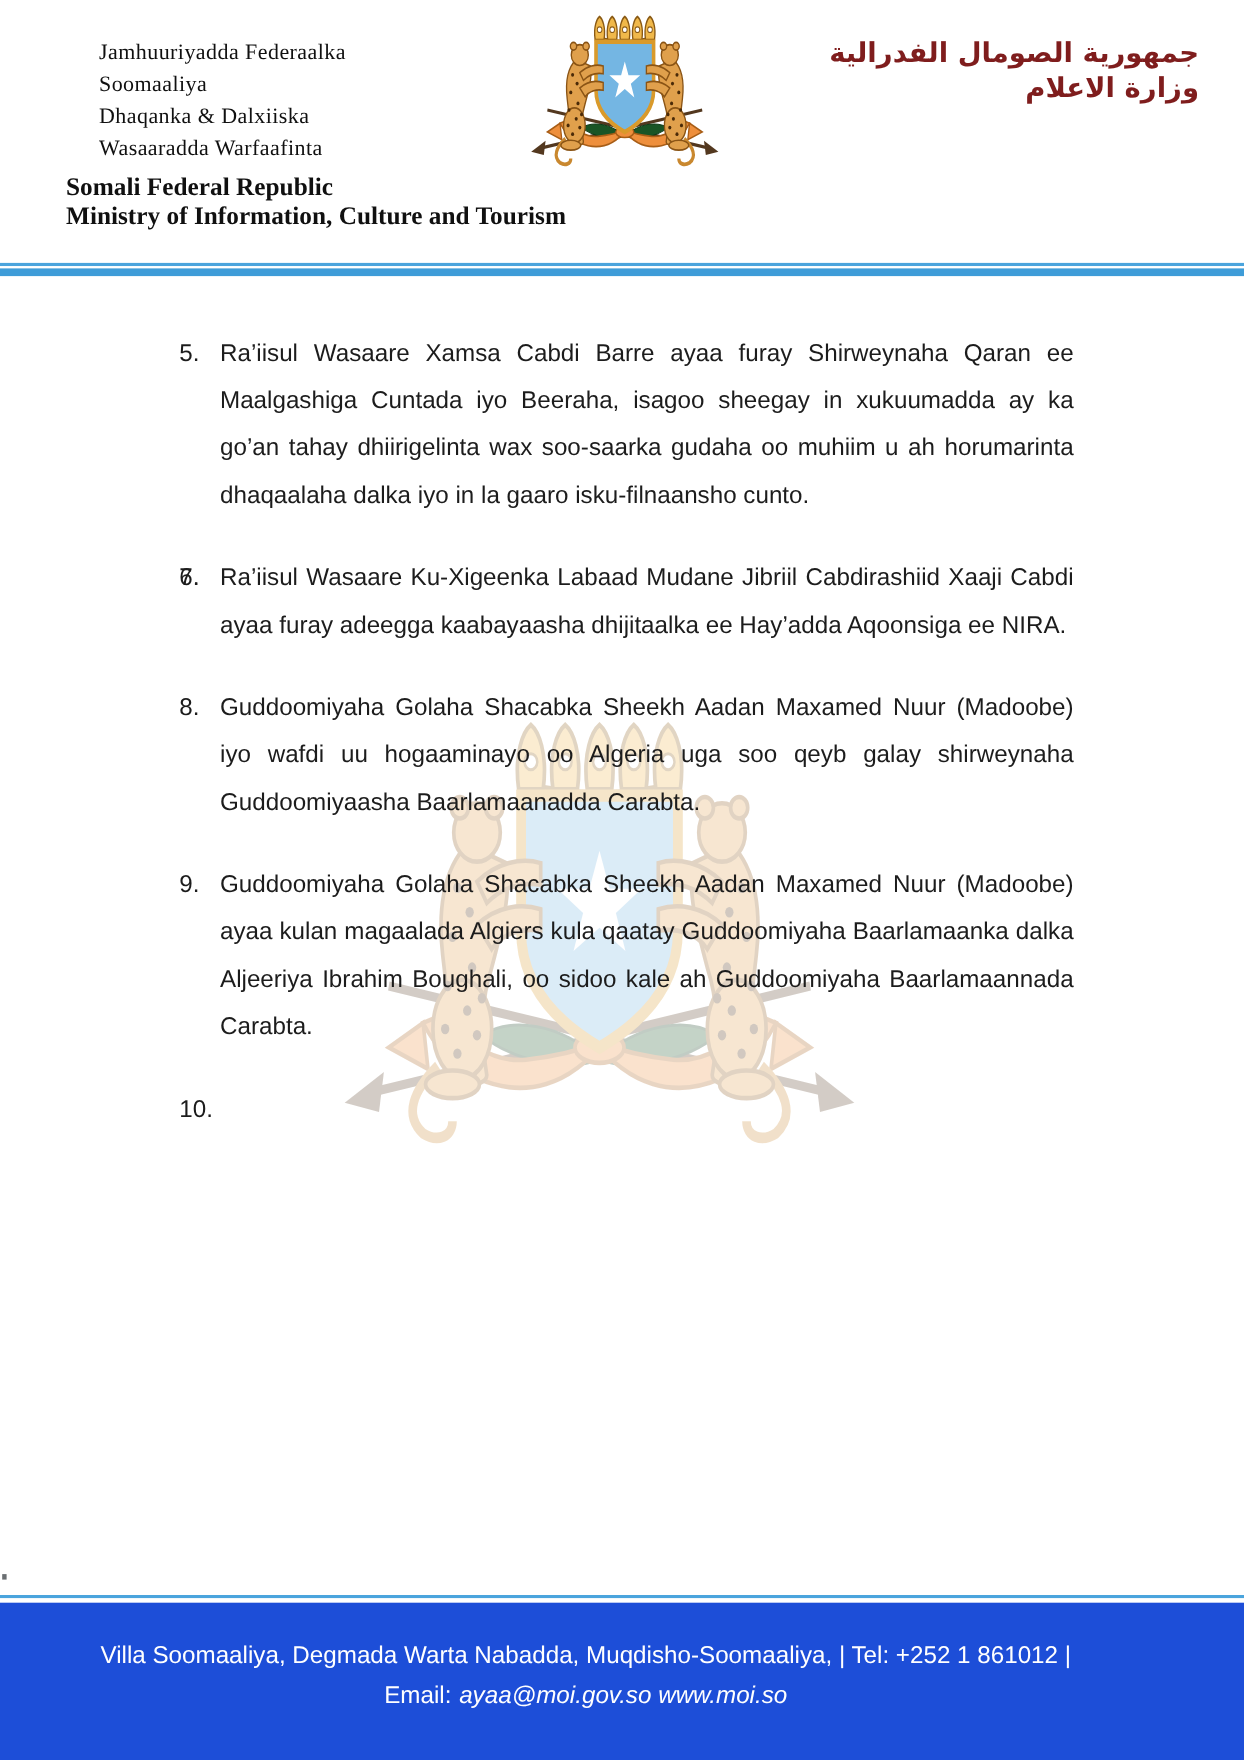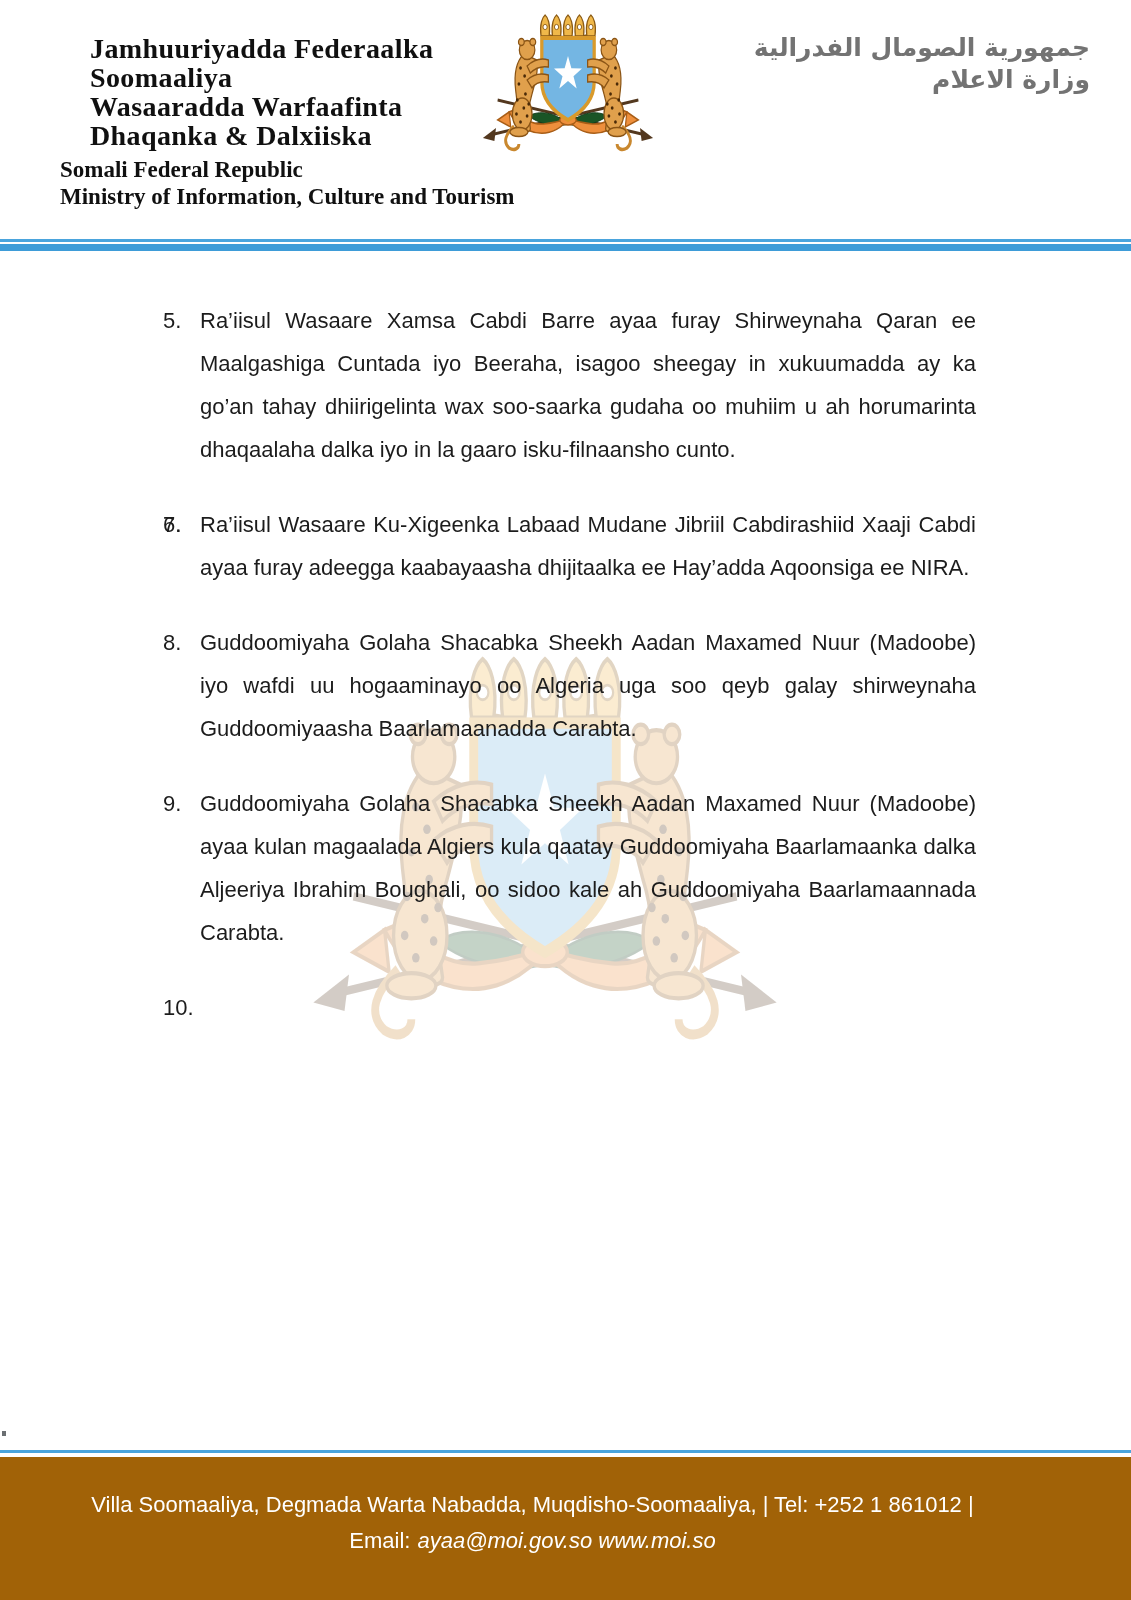--- a/index.html
+++ b/index.html
@@ -4,28 +4,28 @@
 <style>
   html,body{margin:0;padding:0;background:#e8e8e8;}
   #page{
     position:relative;width:1131px;height:1600px;background:#ffffff;
     overflow:hidden;font-family:"Liberation Sans","DejaVu Sans",sans-serif;
   }
   
   .hdr-left{
     position:absolute;left:90px;top:34px;
     font-family:"Liberation Serif","DejaVu Serif",serif;
-    font-weight:bold;font-size:28px;line-height:29px;color:#101010;
+    font-weight:normal;font-size:20px;line-height:29px;color:#101010;
     letter-spacing:.4px;white-space:nowrap;
   }
   .hdr-logo{position:absolute;left:478px;top:10px;}
   .hdr-arabic{
     position:absolute;right:41px;top:32px;direction:rtl;text-align:right;
     font-family:"DejaVu Sans",sans-serif;font-weight:bold;
-    font-size:25px;line-height:32px;color:#737373;
+    font-size:25px;line-height:32px;color:#7f1d1d;
   }
   .hdr-title{
     position:absolute;left:60px;top:156px;width:870px;text-align:left;
     font-family:"Liberation Serif","DejaVu Serif",serif;
     font-weight:bold;font-size:23px;line-height:27px;color:#101010;
   }
   
   .rule-top{position:absolute;left:0;top:239px;width:1131px;}
   .rule-thin{height:3px;background:#4AA4DD;}
   .rule-gap{height:2px;background:#ffffff;}
@@ -36,21 +36,21 @@
   .doc-list{position:absolute;left:200px;top:299px;width:776px;color:#1c1c1c;}
   .doc-item{
     position:relative;margin:0 0 32px 0;text-align:justify;
     font-size:22px;line-height:43px;
   }
   .doc-num{position:absolute;left:-37px;top:0;white-space:nowrap;}
   
   .stray-mark{position:absolute;left:2px;top:1431px;width:4px;height:5px;background:#6b6f72;}
   .footer-rule{position:absolute;left:0;top:1450px;width:1131px;}
   .footer-band{
-    position:absolute;left:0;top:1457px;width:1131px;height:143px;background:#a16207;
+    position:absolute;left:0;top:1457px;width:1131px;height:143px;background:#1d4ed8;
   }
   .footer-text{
     padding:30px 66px 0 0;text-align:center;color:#ffffff;
     font-size:22px;line-height:36px;
   }
   .footer-email-value{font-style:italic;margin-left:7px;}
 </style>
 </head>
 <body>
 
@@ -114,22 +114,22 @@
       <use href="#leoL" transform="translate(220 0) scale(-1 1)"></use>
     </symbol>
   </defs>
 </svg>
 
 <div id="page">
 
   <div class="hdr-left">
     <div>Jamhuuriyadda Federaalka</div>
     <div>Soomaaliya</div>
+    <div>Dhaqanka &amp; Dalxiiska</div>
     <div>Wasaaradda Warfaafinta</div>
-    <div>Dhaqanka &amp; Dalxiiska</div>
   </div>
 
   <div class="hdr-logo">
     <svg width="180" height="145" viewBox="0 0 220 145" preserveAspectRatio="none">
       <use href="#coa"></use>
     </svg>
   </div>
 
   <div class="hdr-arabic">
     <div>جمهورية الصومال الفدرالية</div>

